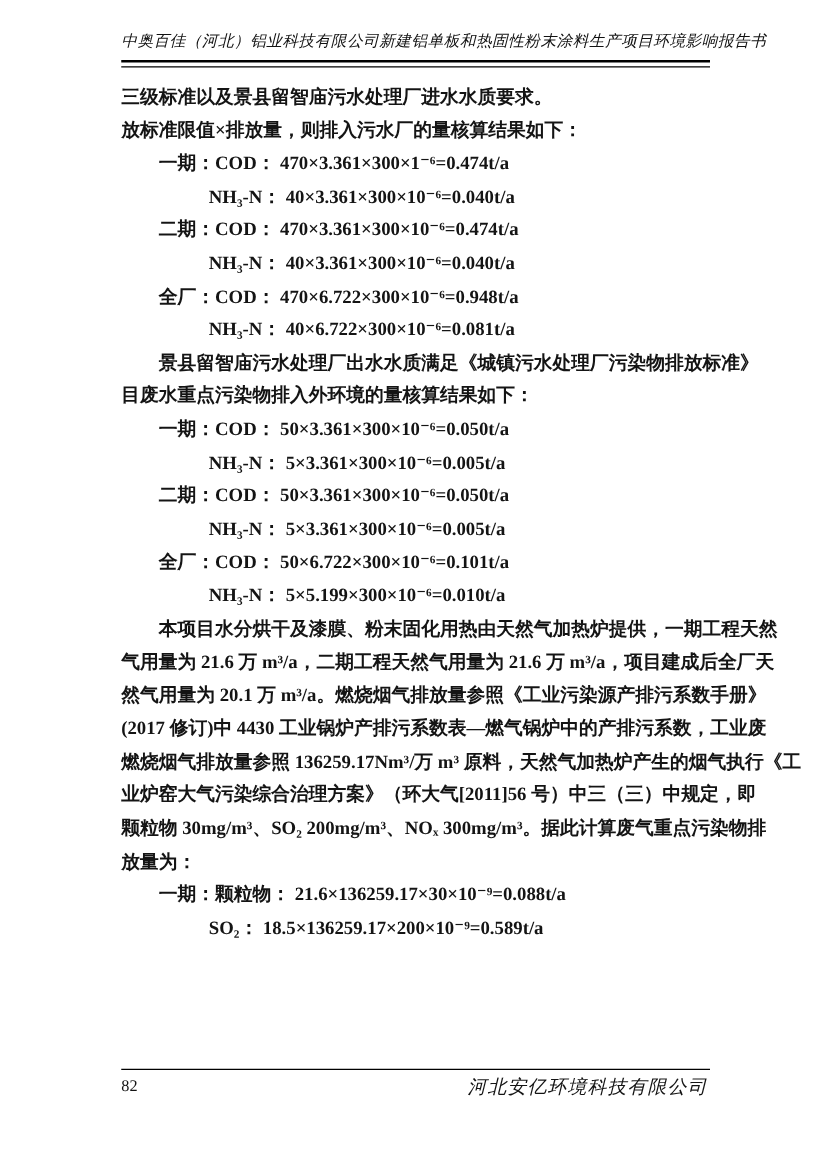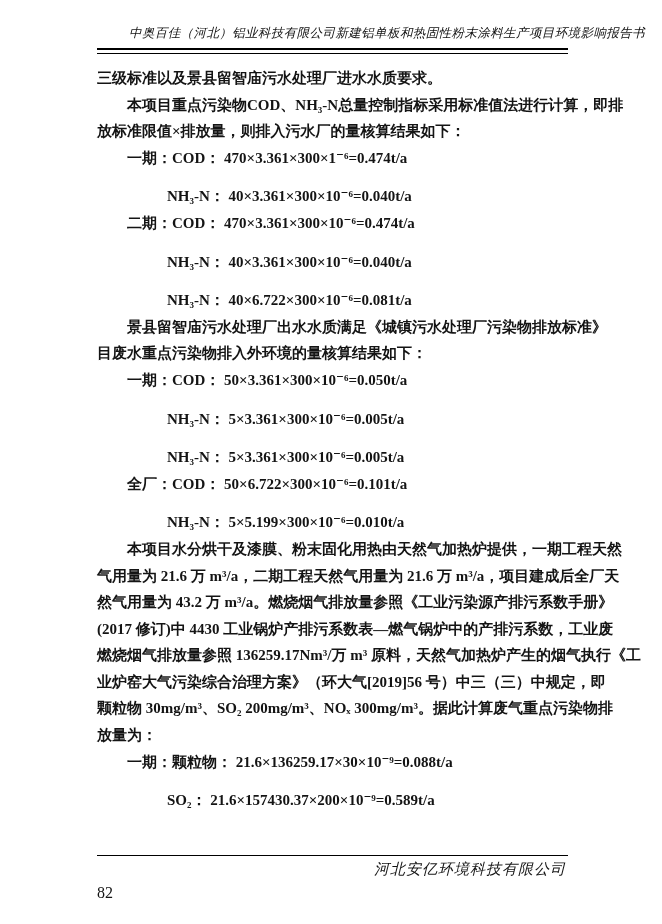--- a/index.html
+++ b/index.html
@@ -24,21 +24,20 @@
     position: absolute;
     top: 25px;
     left: 97px;
     width: 471px;
     text-align: center;
     font-size: 12.5px;
     font-style: italic;
     letter-spacing: 0.4px;
     white-space: nowrap;
     color: #111;
-    margin-left: 32px;
   }
   .header-rule {
     position: absolute;
     top: 48px;
     left: 97px;
     width: 471px;
     height: 6px;
     box-sizing: border-box;
     border-top: 2.5px solid #000;
     border-bottom: 1.8px solid #000;
@@ -52,34 +51,34 @@
     font-size: 15px;
     font-weight: bold;
   }
   .line {
     height: 26.6px;
     line-height: 26.6px;
     white-space: nowrap;
   }
   .indent { text-indent: 30px; }
   .f1 { padding-left: 30px; }
-  .f2 { padding-left: 70px; margin-top: 12px; }
+  .f2 { padding-left: 70px; }
   
   .footer-rule {
     position: absolute;
     top: 855px;
     left: 97px;
     width: 471px;
     border-top: 1.3px solid #000;
   }
   .page-number {
     position: absolute;
-    top: 884px;
+    top: 861px;
     left: 97px;
-    font-size: 16px;
+    font-size: 13px;
   }
   .footer-company {
     position: absolute;
     top: 860px;
     right: 96px;
     font-size: 15px;
     font-style: italic;
     letter-spacing: 1px;
     white-space: nowrap;
   }
@@ -87,43 +86,44 @@
 </head>
 <body>
 
 <div class="page">
 
   <div class="header-title">中奥百佳（河北）铝业科技有限公司新建铝单板和热固性粉末涂料生产项目环境影响报告书</div>
   <div class="header-rule"></div>
 
   <div class="content">
     <div class="line">三级标准以及景县留智庙污水处理厂进水水质要求。</div>
-    <div class="line indent">本项目重点污染物COD、NH₃-N总量控制指标采用标准值法进行计算，即排</div>
     <div class="line">放标准限值×排放量，则排入污水厂的量核算结果如下：</div>
     <div class="line f1">一期：COD： 470×3.361×300×1⁻⁶=0.474t/a</div>
     <div class="line f2">NH₃-N： 40×3.361×300×10⁻⁶=0.040t/a</div>
     <div class="line f1">二期：COD： 470×3.361×300×10⁻⁶=0.474t/a</div>
     <div class="line f2">NH₃-N： 40×3.361×300×10⁻⁶=0.040t/a</div>
+    <div class="line f1">全厂：COD： 470×6.722×300×10⁻⁶=0.948t/a</div>
     <div class="line f2">NH₃-N： 40×6.722×300×10⁻⁶=0.081t/a</div>
     <div class="line indent">景县留智庙污水处理厂出水水质满足《城镇污水处理厂污染物排放标准》</div>
     <div class="line">目废水重点污染物排入外环境的量核算结果如下：</div>
     <div class="line f1">一期：COD： 50×3.361×300×10⁻⁶=0.050t/a</div>
     <div class="line f2">NH₃-N： 5×3.361×300×10⁻⁶=0.005t/a</div>
+    <div class="line f1">二期：COD： 50×3.361×300×10⁻⁶=0.050t/a</div>
     <div class="line f2">NH₃-N： 5×3.361×300×10⁻⁶=0.005t/a</div>
     <div class="line f1">全厂：COD： 50×6.722×300×10⁻⁶=0.101t/a</div>
     <div class="line f2">NH₃-N： 5×5.199×300×10⁻⁶=0.010t/a</div>
     <div class="line indent">本项目水分烘干及漆膜、粉末固化用热由天然气加热炉提供，一期工程天然</div>
     <div class="line">气用量为 21.6 万 m³/a，二期工程天然气用量为 21.6 万 m³/a，项目建成后全厂天</div>
-    <div class="line">然气用量为 43.2 万 m³/a。燃烧烟气排放量参照《工业污染源产排污系数手册》</div>
+    <div class="line">然气用量为 20.1 万 m³/a。燃烧烟气排放量参照《工业污染源产排污系数手册》</div>
     <div class="line">(2017 修订)中 4430 工业锅炉产排污系数表—燃气锅炉中的产排污系数，工业废</div>
     <div class="line">燃烧烟气排放量参照 136259.17Nm³/万 m³ 原料，天然气加热炉产生的烟气执行《工</div>
-    <div class="line">业炉窑大气污染综合治理方案》（环大气[2019]56 号）中三（三）中规定，即</div>
+    <div class="line">业炉窑大气污染综合治理方案》（环大气[2011]56 号）中三（三）中规定，即</div>
     <div class="line">颗粒物 30mg/m³、SO₂ 200mg/m³、NOₓ 300mg/m³。据此计算废气重点污染物排</div>
     <div class="line">放量为：</div>
     <div class="line f1">一期：颗粒物： 21.6×136259.17×30×10⁻⁹=0.088t/a</div>
-    <div class="line f2">SO₂： 21.6×157430.37×200×10⁻⁹=0.589t/a</div>
+    <div class="line f2">SO₂： 18.5×136259.17×200×10⁻⁹=0.589t/a</div>
   </div>
 
   <div class="footer-rule"></div>
   <div class="page-number">82</div>
   <div class="footer-company">河北安亿环境科技有限公司</div>
 
 </div>
 
 </body></html>

